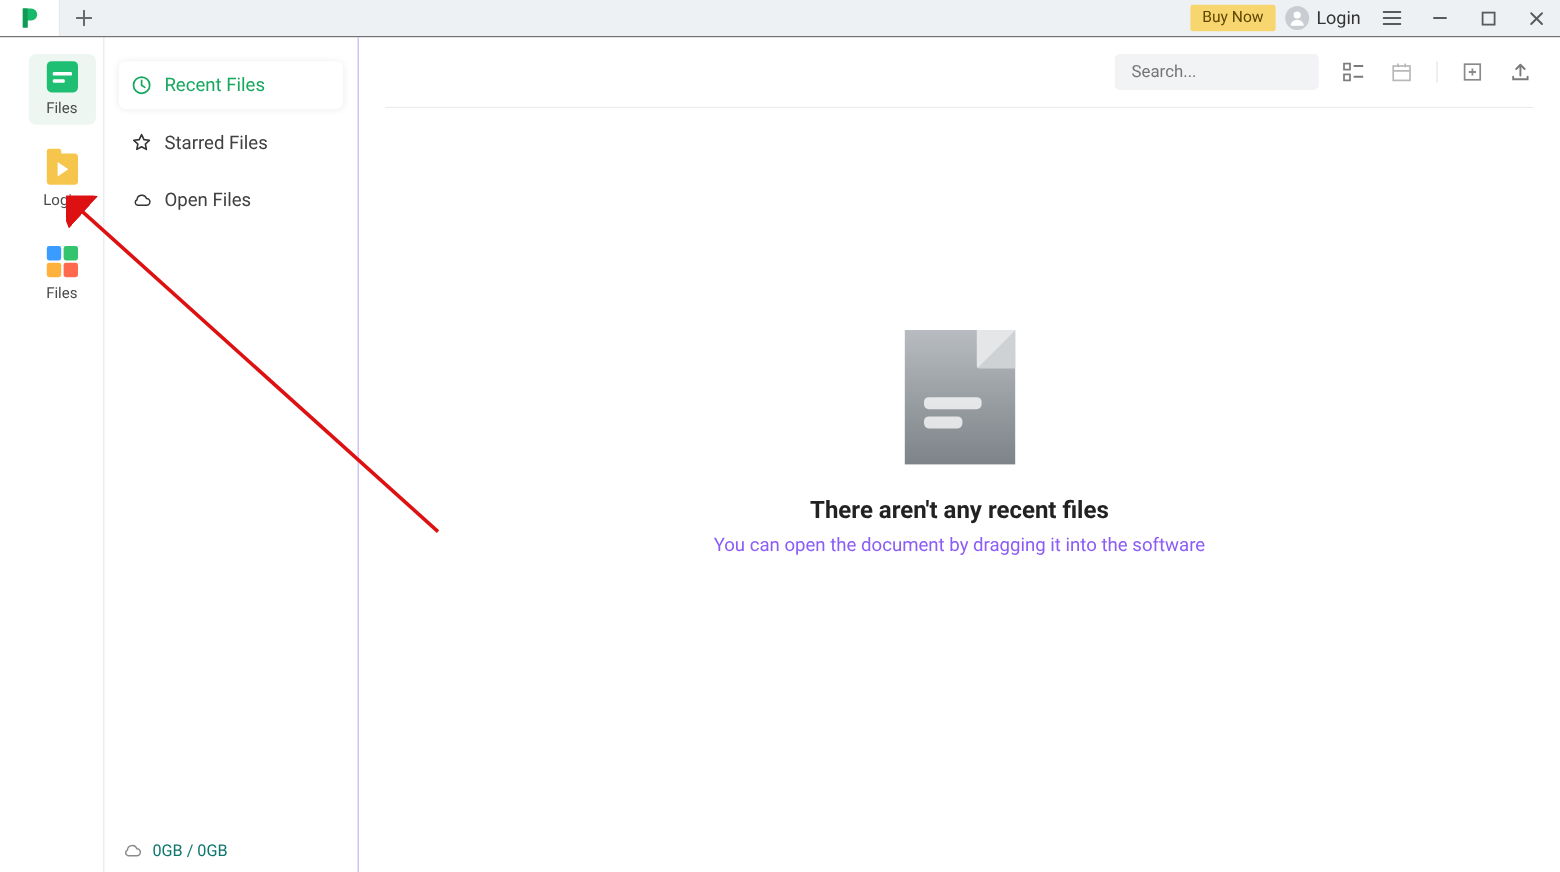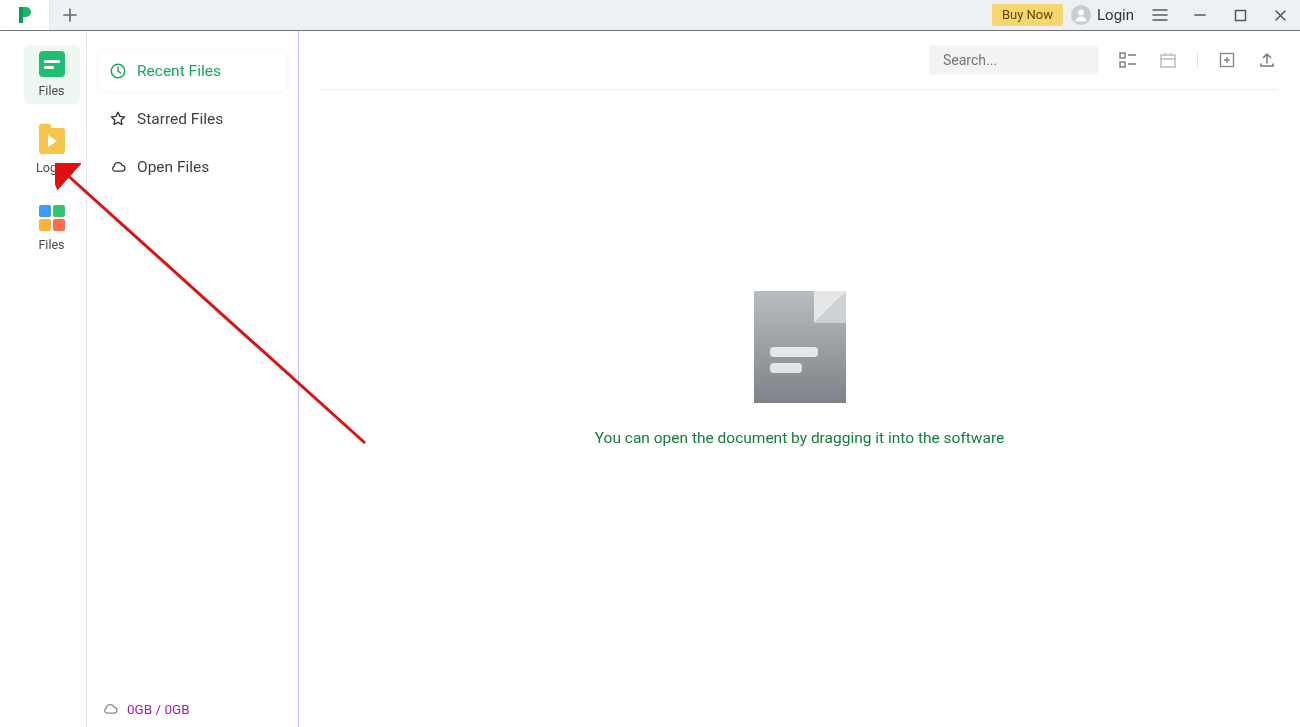--- a/index.html
+++ b/index.html
@@ -92,21 +92,21 @@
   .subnav-item {
     height:40px; display:flex; align-items:center; gap:10px; padding:0 10px;
     font-size:15.5px; color:#404040; border-radius:6px; cursor:pointer;
   }
   .subnav-item.active {
     color:#17a85f; box-shadow:0 0 6px rgba(0,0,0,0.07); background:#fff;
   }
   .subnav-item svg { flex:0 0 18px; }
   .storage {
     position:absolute; bottom:10px; left:14px; display:flex; align-items:center; gap:8px;
-    font-size:13.5px; color:#a21caf;
+    font-size:13.5px; color:#0f766e;
   }
 
   
   .main { flex:1; display:flex; flex-direction:column; }
   .topbar {
     height:58px; display:flex; align-items:center; justify-content:flex-end;
     padding:0 22px; gap:18px;
   }
   .search {
     width:170px; height:30px; background:#f1f3f5; border-radius:4px;
@@ -132,21 +132,21 @@
     content:""; position:absolute; right:0; top:0; width:32px; height:32px;
     background:linear-gradient(135deg,#e4e6e8 50%, #cfd2d5 50%);
     border-bottom-left-radius:2px;
   }
   .doc-icon .line1,.doc-icon .line2{
     position:absolute; left:16px; height:10px; border-radius:4px; background:rgba(255,255,255,.75);
   }
   .doc-icon .line1{ top:56px; width:48px;}
   .doc-icon .line2{ top:72px; width:32px;}
   .empty h2{ font-size:20px; color:#222; font-weight:700; margin-bottom:8px;}
-  .empty p{ font-size:15.5px; color:#15803d;}
+  .empty p{ font-size:15.5px; color:#8b5cf6;}
 
   
   .arrow-svg { position:absolute; left:55px; top:163px; pointer-events:none; z-index:50; }
 </style>
 </head>
 <body>
 
 <div class="titlebar">
   <div class="app-tab">
     <svg width="20" height="20" viewBox="0 0 20 20">
@@ -282,20 +282,21 @@
         </svg>
       </div>
     </div>
     <div class="hr"></div>
 
     <div class="empty">
       <div class="doc-icon">
         <div class="line1"></div>
           <div class="line2"></div>
       </div>
+      <h2>There aren't any recent files</h2>
       <p>You can open the document by dragging it into the software</p>
     </div>
   </div>
 
 </div>
 
 <svg class="arrow-svg" width="320" height="290" viewBox="0 0 320 290">
   <defs>
     <marker id="ah" markerWidth="12" markerHeight="12" refX="2" refY="6" orient="auto">
       <path d="M0 0 L12 6 L0 12 z" fill="#d11"></path>

